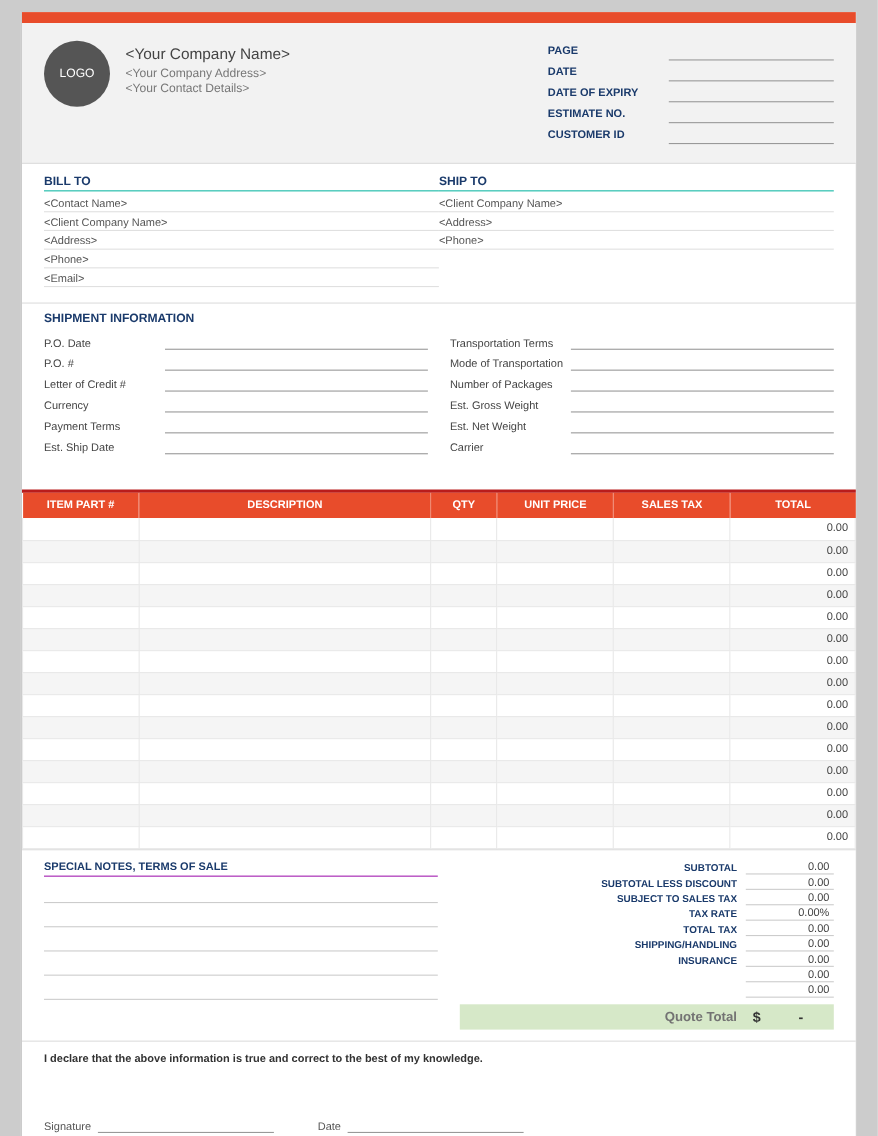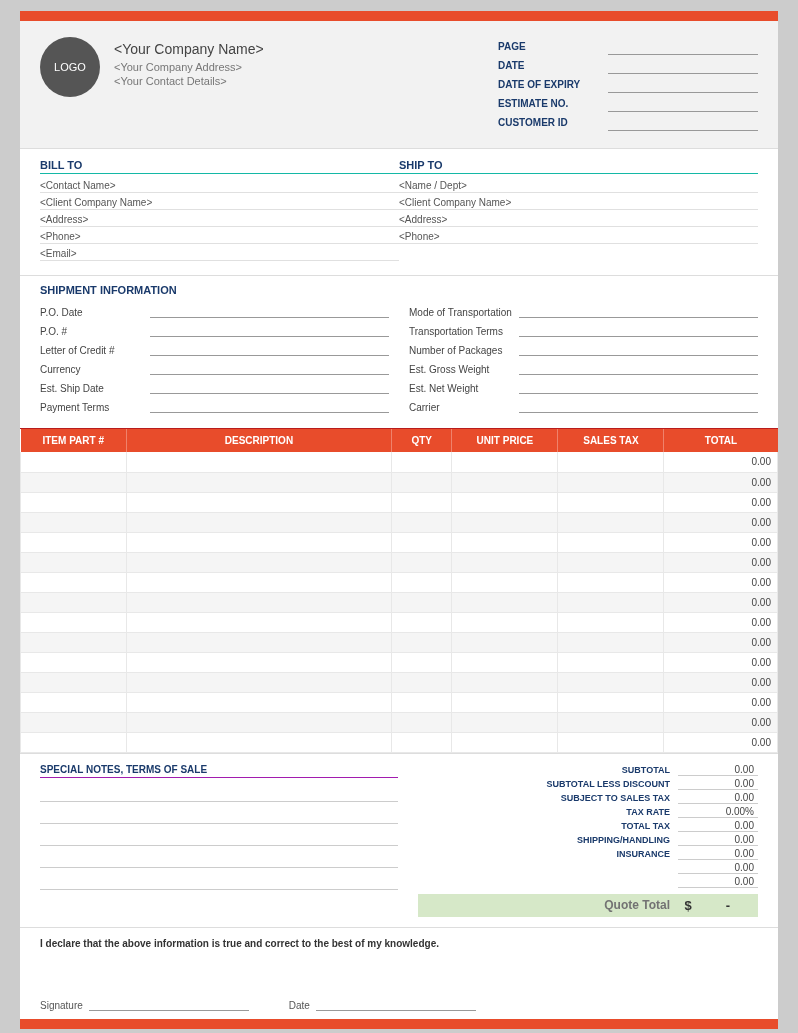--- a/index.html
+++ b/index.html
@@ -103,22 +103,22 @@
       padding-bottom: 2px;
     }
     .field-line {
       font-size: 10px;
       color: #555;
       margin-bottom: 4px;
       border-bottom: 1px solid #e0e0e0;
       padding-bottom: 1px;
     }
     .shipment-section {
-      padding: 8px 20px 10px 20px;
-      border-bottom: 1px solid #b91c1c;
+      padding: 8px 20px 27px 20px;
+      border-bottom: 3px solid #b91c1c;
     }
     .shipment-title {
       font-size: 11px;
       font-weight: bold;
       color: #1a3a6b;
       margin-bottom: 8px;
     }
     .shipment-grid {
       display: flex;
       gap: 20px;
@@ -338,21 +338,20 @@
 
     <div class="field-line">&lt;Contact Name&gt;</div>
         <div class="field-line">&lt;Client Company Name&gt;</div>
         <div class="field-line">&lt;Address&gt;</div>
         <div class="field-line">&lt;Phone&gt;</div>
         <div class="field-line">&lt;Email&gt;</div>
       </div>
     <div class="ship-col">
       <div class="section-title">SHIP TO</div>
 
-    <div class="field-line">&lt;Name / Dept&gt;</div>
         <div class="field-line">&lt;Client Company Name&gt;</div>
         <div class="field-line">&lt;Address&gt;</div>
         <div class="field-line">&lt;Phone&gt;</div>
       </div>
   </div>
 
   <div class="shipment-section">
     <div class="shipment-title">SHIPMENT INFORMATION</div>
     <div class="shipment-grid">
       <div class="shipment-col" id="shipment-left">
@@ -366,35 +365,35 @@
           </div>
           <div class="shipment-row">
             <span class="shipment-label">Letter of Credit #</span>
             <div class="shipment-line"></div>
           </div>
           <div class="shipment-row">
             <span class="shipment-label">Currency</span>
             <div class="shipment-line"></div>
           </div>
           <div class="shipment-row">
+            <span class="shipment-label">Payment Terms</span>
+            <div class="shipment-line"></div>
+          </div>
+          <div class="shipment-row">
             <span class="shipment-label">Est. Ship Date</span>
             <div class="shipment-line"></div>
           </div>
-          <div class="shipment-row">
-            <span class="shipment-label">Payment Terms</span>
-            <div class="shipment-line"></div>
-          </div>
         </div>
       <div class="shipment-col" id="shipment-right">
           <div class="shipment-row">
+            <span class="shipment-label">Transportation Terms</span>
+            <div class="shipment-line"></div>
+          </div>
+          <div class="shipment-row">
             <span class="shipment-label">Mode of Transportation</span>
-            <div class="shipment-line"></div>
-          </div>
-          <div class="shipment-row">
-            <span class="shipment-label">Transportation Terms</span>
             <div class="shipment-line"></div>
           </div>
           <div class="shipment-row">
             <span class="shipment-label">Number of Packages</span>
             <div class="shipment-line"></div>
           </div>
           <div class="shipment-row">
             <span class="shipment-label">Est. Gross Weight</span>
             <div class="shipment-line"></div>
           </div>

